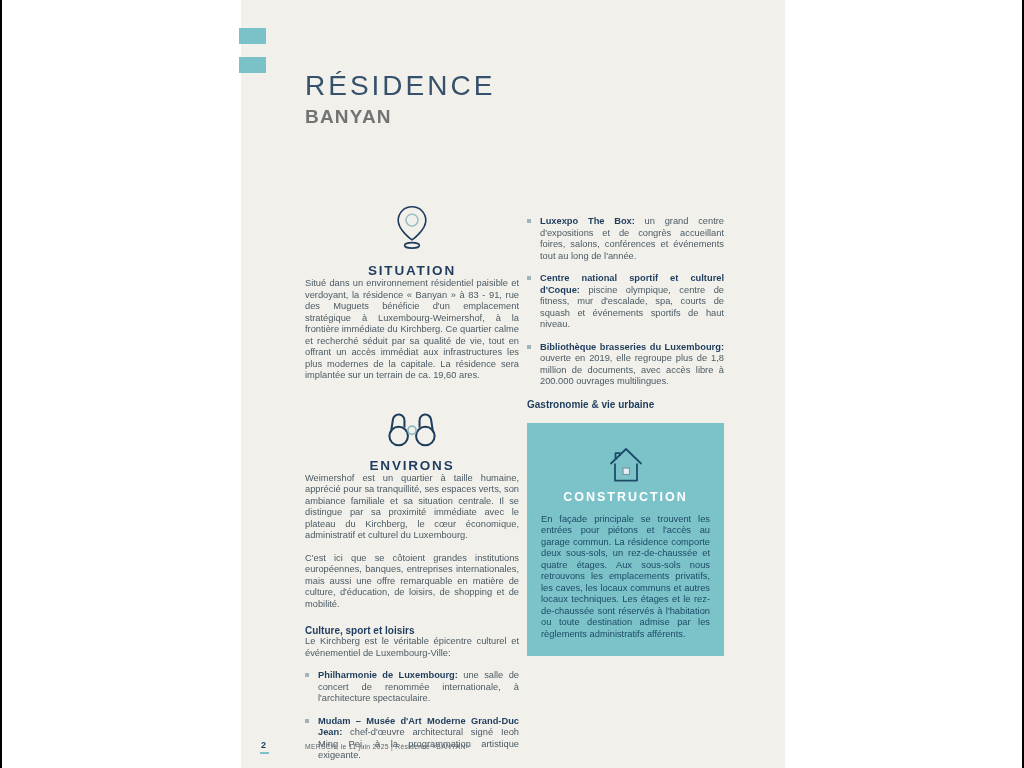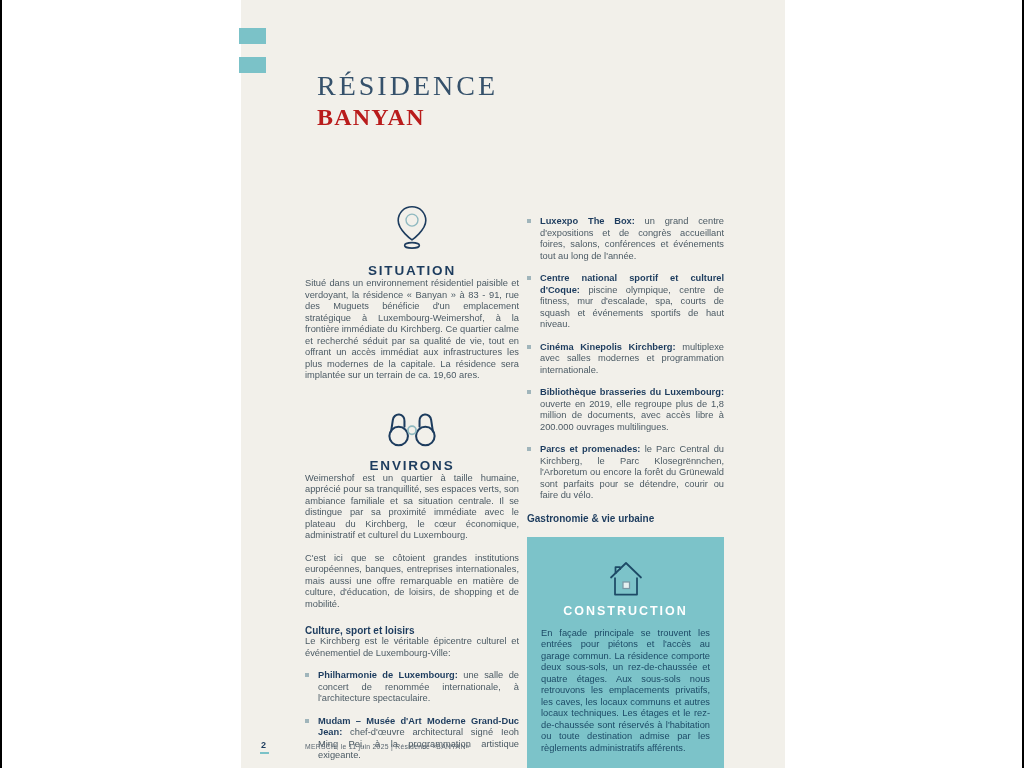--- a/index.html
+++ b/index.html
@@ -8,23 +8,23 @@
   .canvas { position:relative; width:1024px; height:768px; background:#ffffff; }
   .edge { position:absolute; top:0; width:2px; height:768px; background:#000; }
   .edge-left { left:0; } .edge-right { right:0; }
 
   .page { position:absolute; left:241px; top:0; width:544px; height:768px;
           background:#f2f0ea; }
 
   .deco-square { position:absolute; left:-2px; width:27px; height:16px; background:#7bc2c8; }
   .deco-square.s1 { top:28px; } .deco-square.s2 { top:57px; }
 
-  .title-block { position:absolute; left:76px; top:70px;font-family:Liberation Serif, serif; }
+  .title-block { position:absolute; left:64px; top:70px; }
   .title-line1 { font-size:28px; font-weight:400; color:#35516b; letter-spacing:3px; line-height:31px; }
-  .title-line2 { font-size:24px; font-weight:800; color:#b91c1c; letter-spacing:1.2px; line-height:32px; }
+  .title-line2 { font-size:19px; font-weight:800; color:#737373; letter-spacing:1.2px; line-height:32px; }
 
   .col-left  { position:absolute; left:64px;  top:200px; width:214px; }
   .col-right { position:absolute; left:286px; top:212px; width:197px; }
 
   .icon-center { text-align:center; }
   .section-heading { text-align:center; font-size:13.5px; font-weight:800; color:#1d3c5e;
                      letter-spacing:1.8px; margin-top:9px; }
   p.body { font-size:9.3px; line-height:11.5px; color:#4b5a64; text-align:justify; }
   h3.sub-heading { font-size:10px; font-weight:800; color:#1d3c5e; margin-top:15px; }
 
@@ -109,29 +109,21 @@
         <li>
           <span class="bullet-marker"></span>
           <span class="b-title">Luxexpo The Box:</span><span> un grand centre d'expositions et de congrès accueillant foires, salons, conférences et événements tout au long de l'année.</span>
         </li>
         <li>
           <span class="bullet-marker"></span>
           <span class="b-title">Centre national sportif et culturel d'Coque:</span><span> piscine olympique, centre de fitness, mur d'escalade, spa, courts de squash et événements sportifs de haut niveau.</span>
         </li>
         <li>
           <span class="bullet-marker"></span>
-          <span class="b-title">Cinéma Kinepolis Kirchberg:</span><span> multiplexe avec salles modernes et programmation internationale.</span>
-        </li>
-        <li>
-          <span class="bullet-marker"></span>
           <span class="b-title">Bibliothèque brasseries du Luxembourg:</span><span> ouverte en 2019, elle regroupe plus de 1,8 million de documents, avec accès libre à 200.000 ouvrages multilingues.</span>
-        </li>
-        <li>
-          <span class="bullet-marker"></span>
-          <span class="b-title">Parcs et promenades:</span><span> le Parc Central du Kirchberg, le Parc Klosegrënnchen, l'Arboretum ou encore la forêt du Grünewald sont parfaits pour se détendre, courir ou faire du vélo.</span>
         </li>
       </ul>
 
       <h3 class="sub-heading" style="margin-top:9px;">Gastronomie &amp; vie urbaine</h3>
 
       <div class="construction-box">
         <div class="icon-center">
           <svg width="54" height="50" viewBox="0 0 100 100">
             <path d="M29,44 L29,30 L38,30 L38,36" fill="none" stroke="#1d4a66" stroke-width="3.5" stroke-linejoin="round"></path>
             <path d="M20,51 L50,22 L80,51" fill="none" stroke="#1d4a66" stroke-width="3.5" stroke-linejoin="round" stroke-linecap="round"></path>

